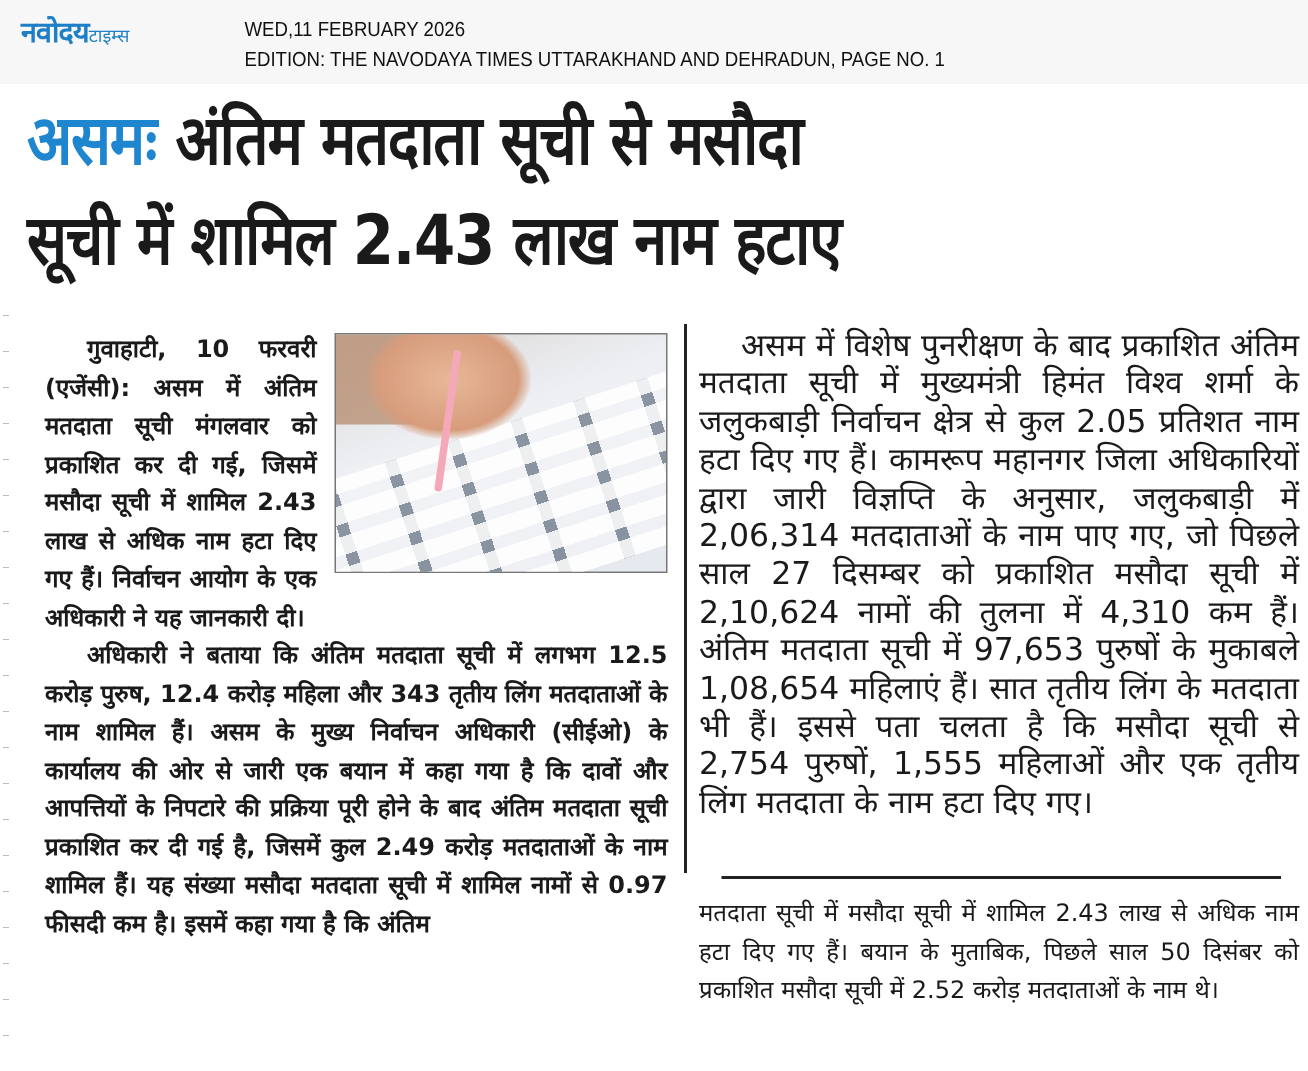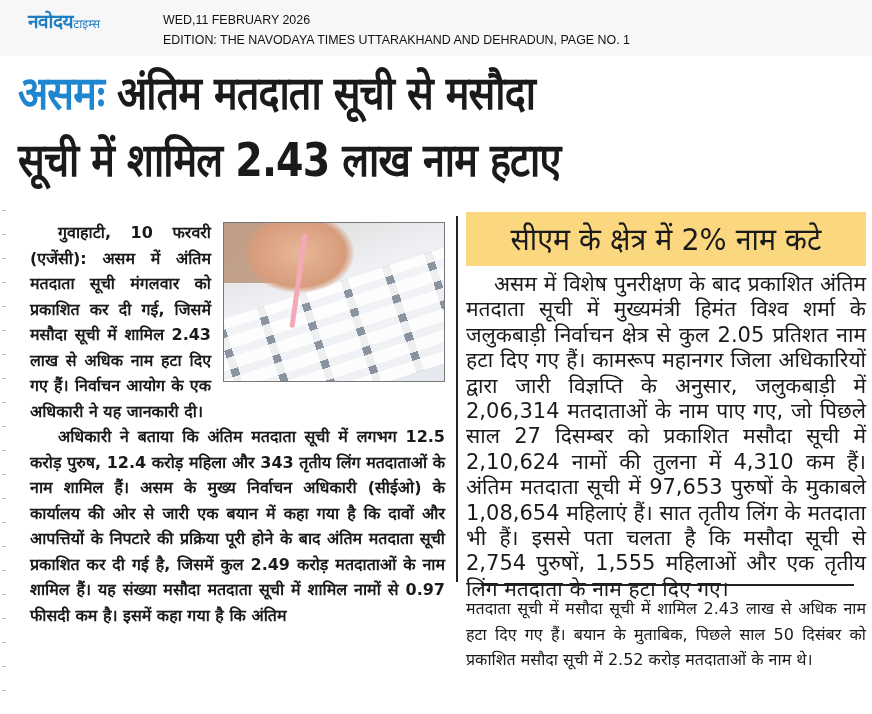--- a/index.html
+++ b/index.html
@@ -6,21 +6,21 @@
   body {
     width:872px; height:714px; overflow:hidden; background:#ffffff;
     font-family: "DejaVu Sans", sans-serif; color:#111;
     position:relative;
   }
   .topbar {
     position:absolute; left:0; top:0; width:872px; height:56px;
     background:#f7f7f7;
   }
   .logo {
-    position:absolute; left:28px; top:8px; font-family:"DejaVu Sans", sans-serif;
+    position:absolute; left:14px; top:8px; font-family:"DejaVu Sans", sans-serif;
     color:#1e7fc6; white-space:nowrap;text-align:center;
   }
   .logo .big { font-size:19px; font-weight:bold; letter-spacing:-0.5px; }
   .logo .small { font-size:12px; font-weight:normal; }
   .meta {
     position:absolute; left:163px; top:10px;
     font-family:"Liberation Sans", sans-serif; font-size:13.5px; color:#111;
     line-height:20px; transform:scaleX(0.92); transform-origin:left top;
     white-space:nowrap;
   }
@@ -100,21 +100,20 @@
     <div class="hand"></div>
     <div class="pen"></div>
   </div>
   <p class="p body-text indent">गुवाहाटी, 10 फरवरी (एजेंसी): असम में अंतिम मतदाता सूची मंगलवार को प्रकाशित कर दी गई, जिसमें मसौदा सूची में शामिल 2.43 लाख से अधिक नाम हटा दिए गए हैं। निर्वाचन आयोग के एक अधिकारी ने यह जानकारी दी।</p>
   <p class="p body-text indent">अधिकारी ने बताया कि अंतिम मतदाता सूची में लगभग 12.5 करोड़ पुरुष, 12.4 करोड़ महिला और 343 तृतीय लिंग मतदाताओं के नाम शामिल हैं। असम के मुख्य निर्वाचन अधिकारी (सीईओ) के कार्यालय की ओर से जारी एक बयान में कहा गया है कि दावों और आपत्तियों के निपटारे की प्रक्रिया पूरी होने के बाद अंतिम मतदाता सूची प्रकाशित कर दी गई है, जिसमें कुल 2.49 करोड़ मतदाताओं के नाम शामिल हैं। यह संख्या मसौदा मतदाता सूची में शामिल नामों से 0.97 फीसदी कम है। इसमें कहा गया है कि अंतिम</p>
 </div>
 
 <div class="vrule"></div>
 
 <div class="right-col">
-  <div class="subhead"><span>सीएम के क्षेत्र में 2% नाम कटे</span></div>
   <p class="p body-text indent">असम में विशेष पुनरीक्षण के बाद प्रकाशित अंतिम मतदाता सूची में मुख्यमंत्री हिमंत विश्व शर्मा के जलुकबाड़ी निर्वाचन क्षेत्र से कुल 2.05 प्रतिशत नाम हटा दिए गए हैं। कामरूप महानगर जिला अधिकारियों द्वारा जारी विज्ञप्ति के अनुसार, जलुकबाड़ी में 2,06,314 मतदाताओं के नाम पाए गए, जो पिछले साल 27 दिसम्बर को प्रकाशित मसौदा सूची में 2,10,624 नामों की तुलना में 4,310 कम हैं। अंतिम मतदाता सूची में 97,653 पुरुषों के मुकाबले 1,08,654 महिलाएं हैं। सात तृतीय लिंग के मतदाता भी हैं। इससे पता चलता है कि मसौदा सूची से 2,754 पुरुषों, 1,555 महिलाओं और एक तृतीय लिंग मतदाता के नाम हटा दिए गए।</p>
 </div>
 
 <div class="hrule"></div>
 
 <div class="right-bottom">
   <p class="p body-text">मतदाता सूची में मसौदा सूची में शामिल 2.43 लाख से अधिक नाम हटा दिए गए हैं। बयान के मुताबिक, पिछले साल 50 दिसंबर को प्रकाशित मसौदा सूची में 2.52 करोड़ मतदाताओं के नाम थे।</p>
 </div>
 
 </body></html>

